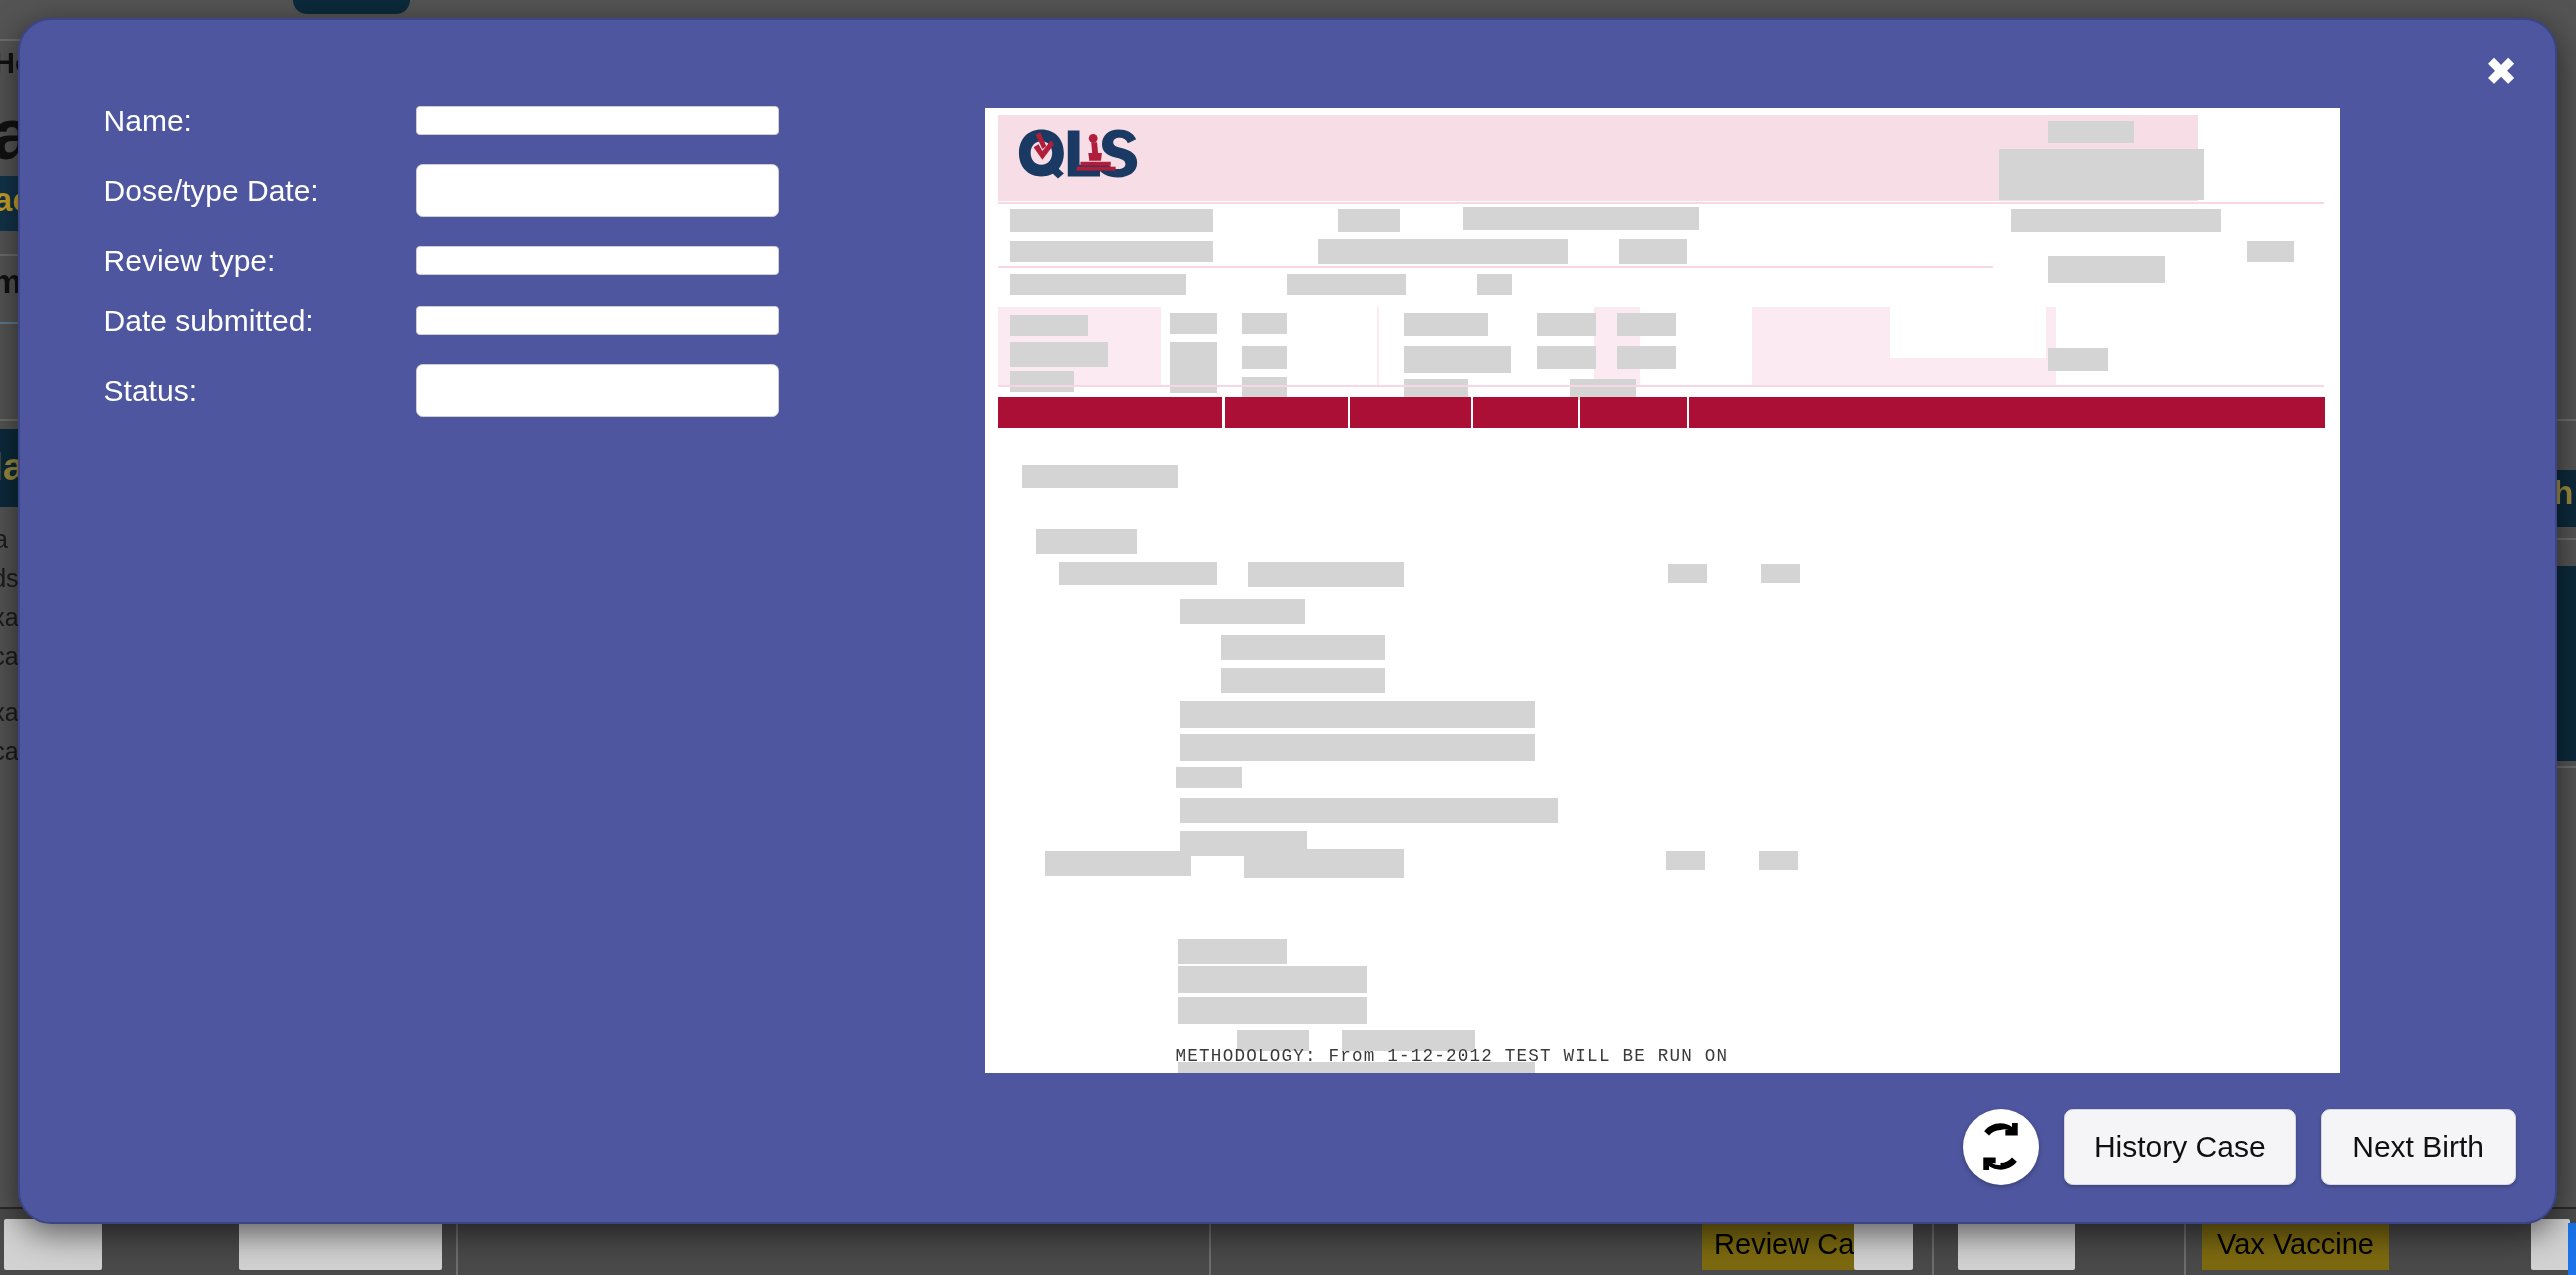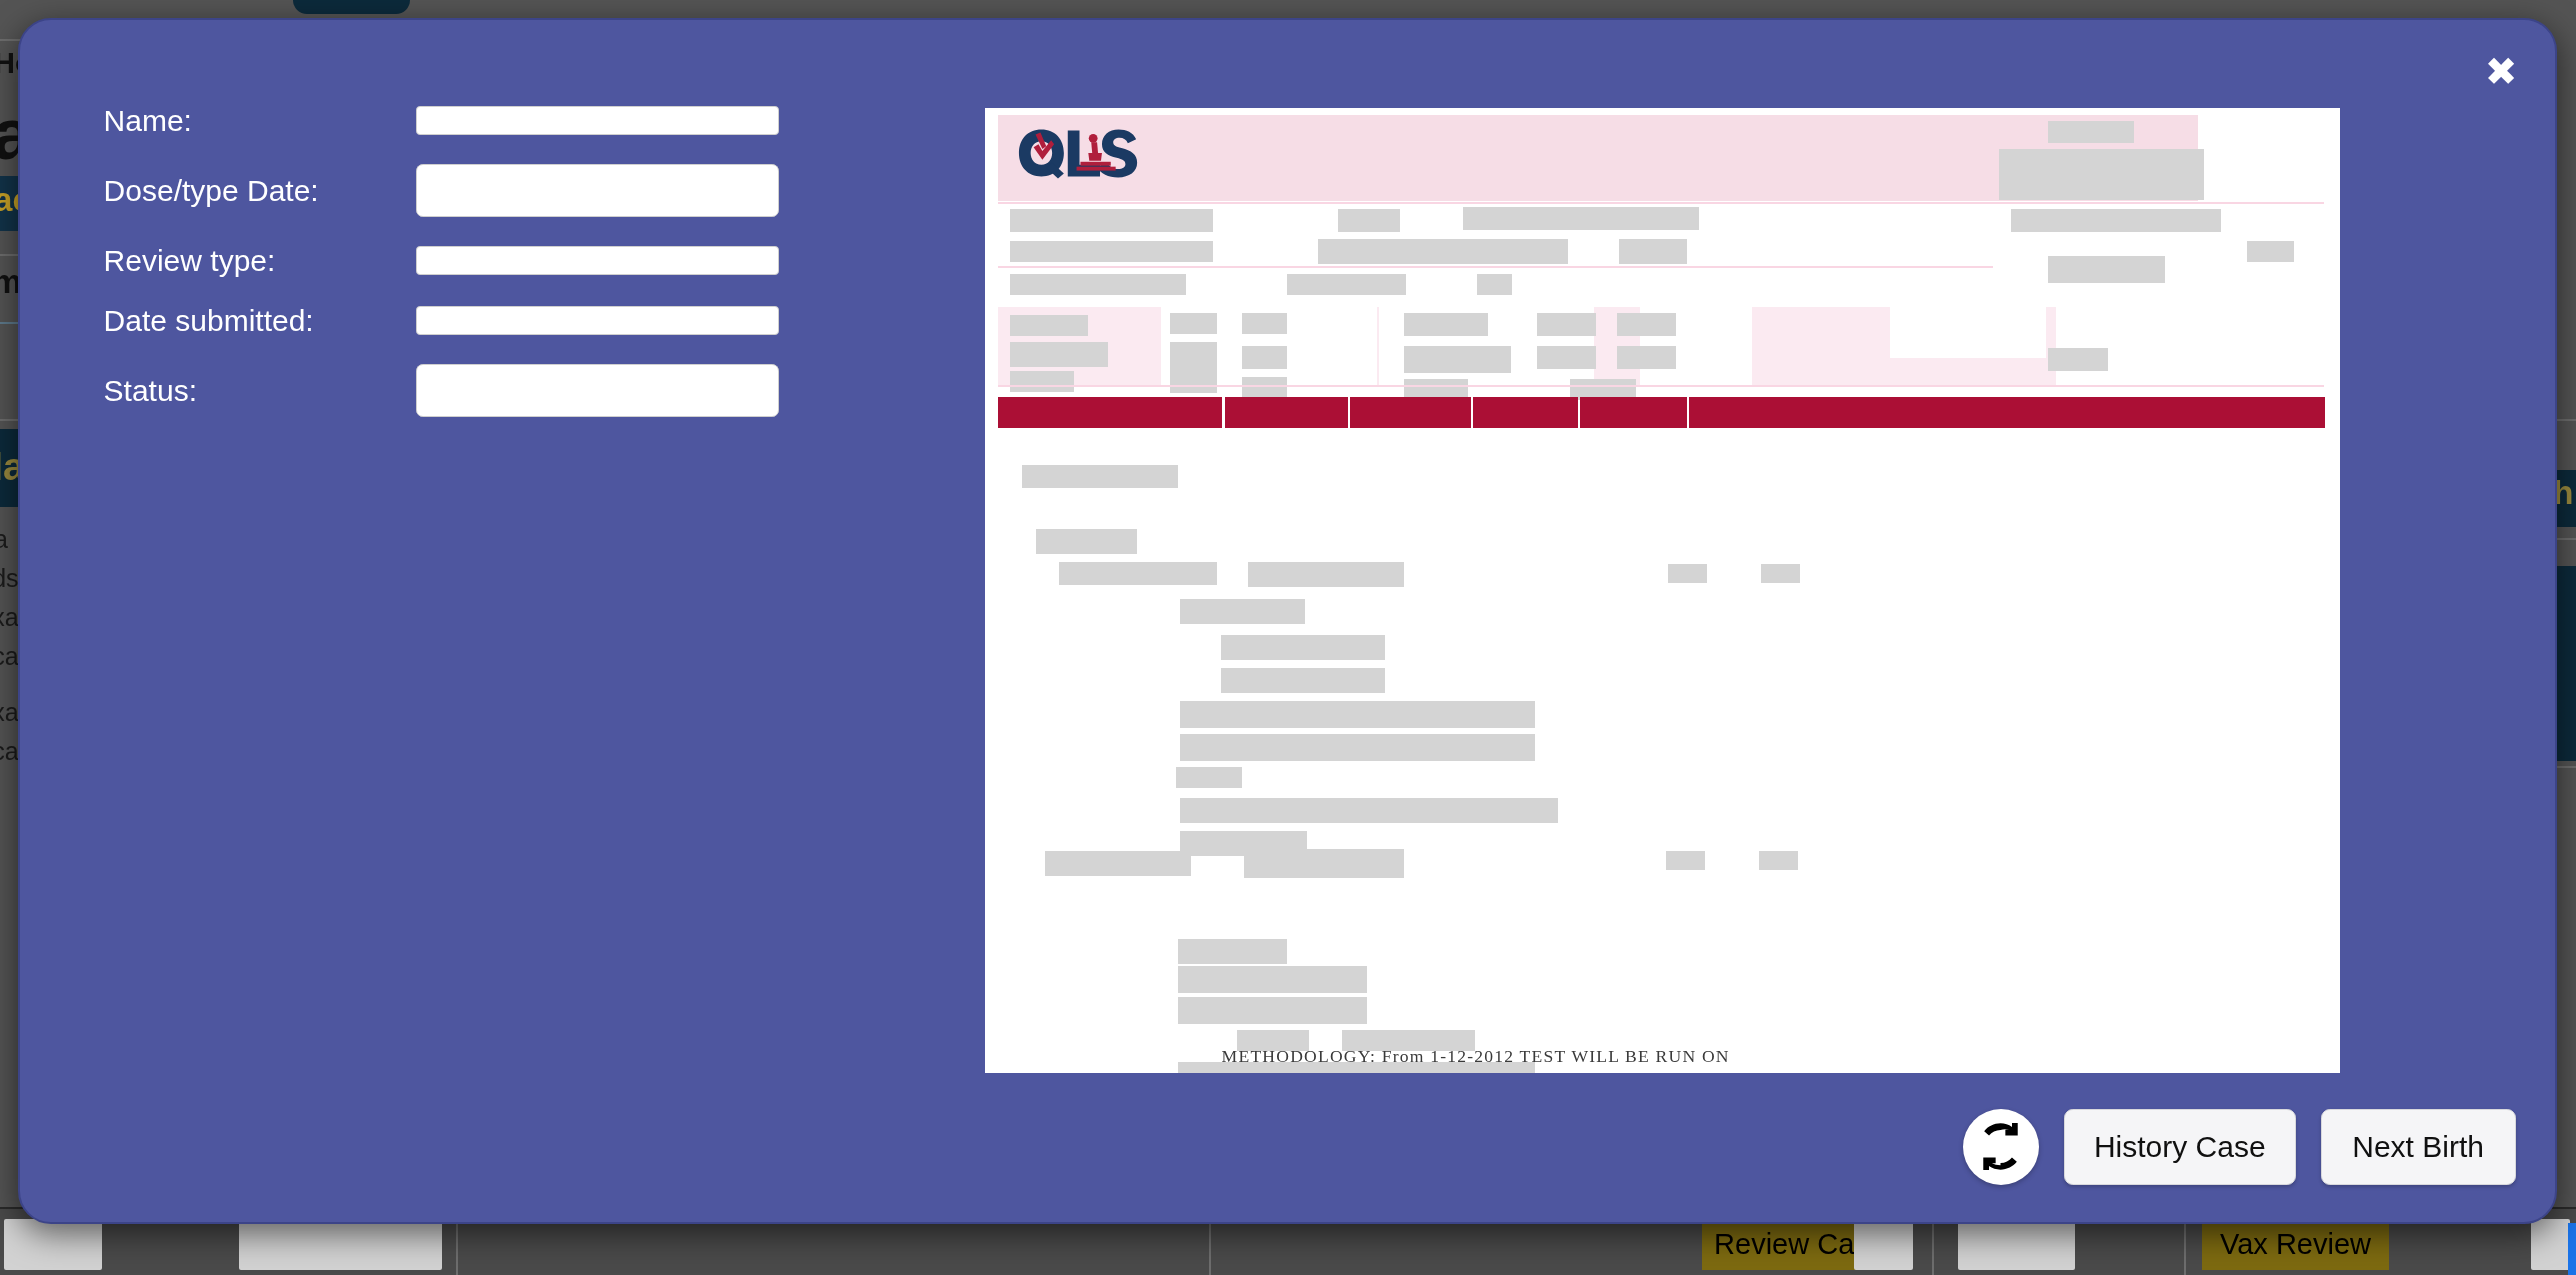--- a/index.html
+++ b/index.html
@@ -112,24 +112,23 @@
   .rd { position: absolute; background: #d4d4d4; }
   .doc-rule { position: absolute; background: #f9d6e3; }
   .doc-red { position: absolute; background: #ab0f35; }
 
   #doc-logo {
     position: absolute; left: 31px; top: 17.6px;
     width: 127px; height: 55px;
   }
   #doc-methodology {
     position: absolute; left: 191px; top: 938px;
-    font-family: Liberation Serif, serif;
+    font-family: Liberation Mono, monospace;
     font-size: 17.6px; color: #3a3a3a; letter-spacing: 1.2px;
     white-space: nowrap;
-    margin-left: 46px;
   }
 
   
   #footer-actions {
     position: absolute; right: 39px; bottom: 37px;
     display: flex; align-items: center; gap: 25px;
   }
   #refresh-button {
     width: 76px; height: 76px; border-radius: 50%;
     background: #ffffff; display: flex; align-items: center;
@@ -192,21 +191,21 @@
 <div id="taskbar">
   <div class="task-btn" style="left:3.9px; width:98px;"></div>
   <div class="task-btn" style="left:239px; width:203px;"></div>
   <div class="task-sep" style="left:456px;"></div>
   <div class="task-sep" style="left:1209px;"></div>
   <div class="task-olive" style="left:1702px; width:195px;">Review Case</div>
   <div class="task-btn" style="left:1854px; width:59px;"></div>
   <div class="task-sep" style="left:1932px;"></div>
   <div class="task-btn" style="left:1958px; width:117px;"></div>
   <div class="task-sep" style="left:2184px;"></div>
-  <div class="task-olive" style="left:2202px; width:187px;">Vax Review</div>
+  <div class="task-olive" style="left:2202px; width:187px;">Vax Vaccine</div>
   <div class="task-btn" style="left:2531px; width:39px;"></div>
   <div class="task-blue" style="left:2568px; top:13.7px; width:7.8px; height:55px;"></div>
 </div>
 
 <div id="modal">
 
   <div id="close-button">✖</div>
 
   <div id="form-panel">
 

